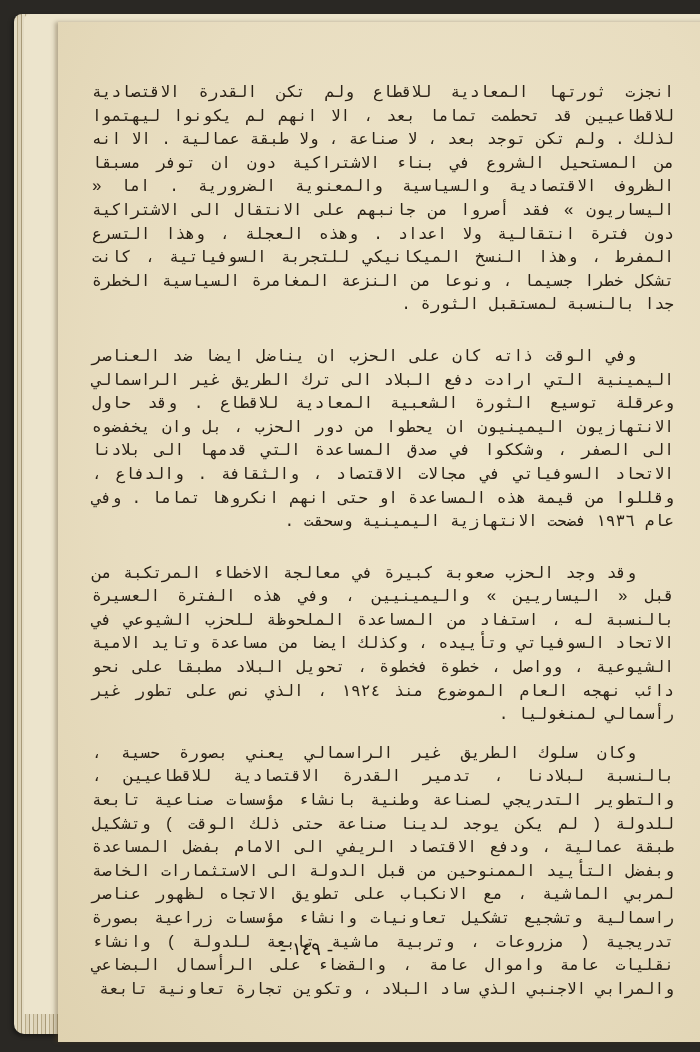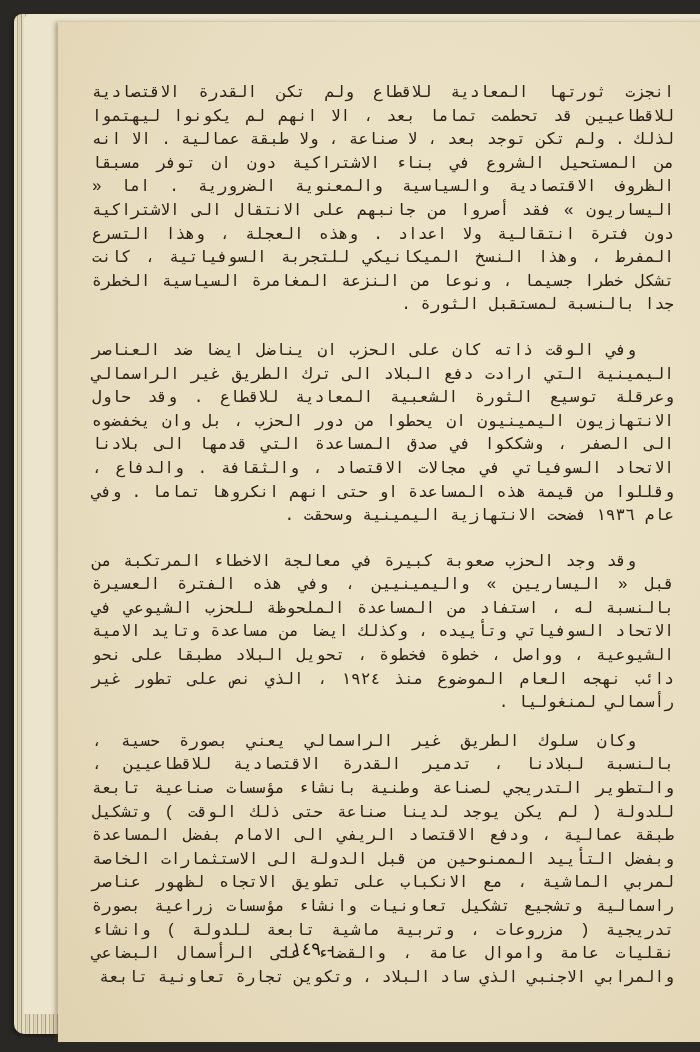--- a/index.html
+++ b/index.html
@@ -67,21 +67,21 @@
       font-size: 16.2px;
       line-height: 23.6px;
       color: #2b2216;
     }
     .para {
       margin: 0;
       text-indent: 0;
     }
     .para.indent {
       text-indent: 38px;
-      margin-top: 22px;
+      margin-top: 28px;
     }
     .para.tight {
       margin-top: 15px;
     }
     .page-number {
       position: absolute;
       left: 0;
       width: 613px;
       top: 938px;
       text-align: center;

